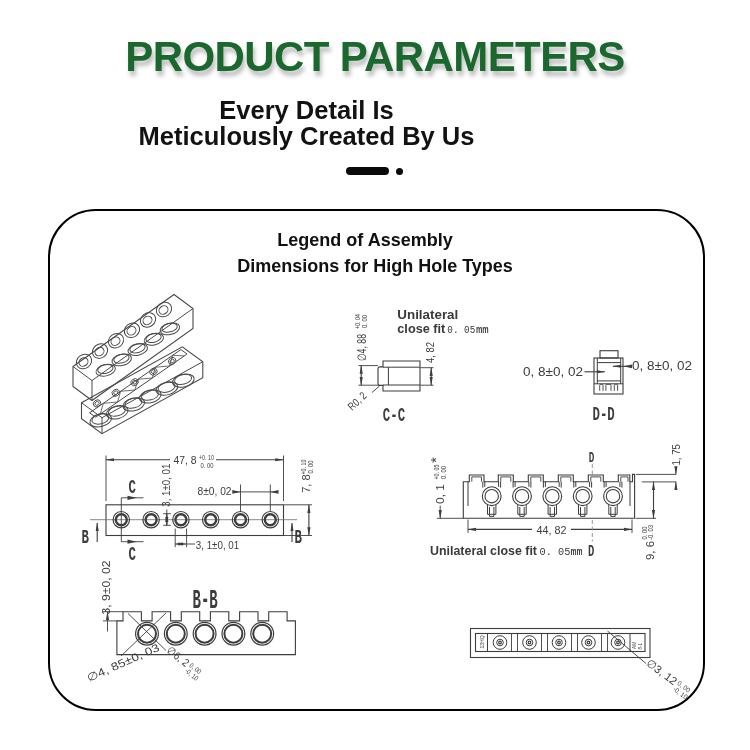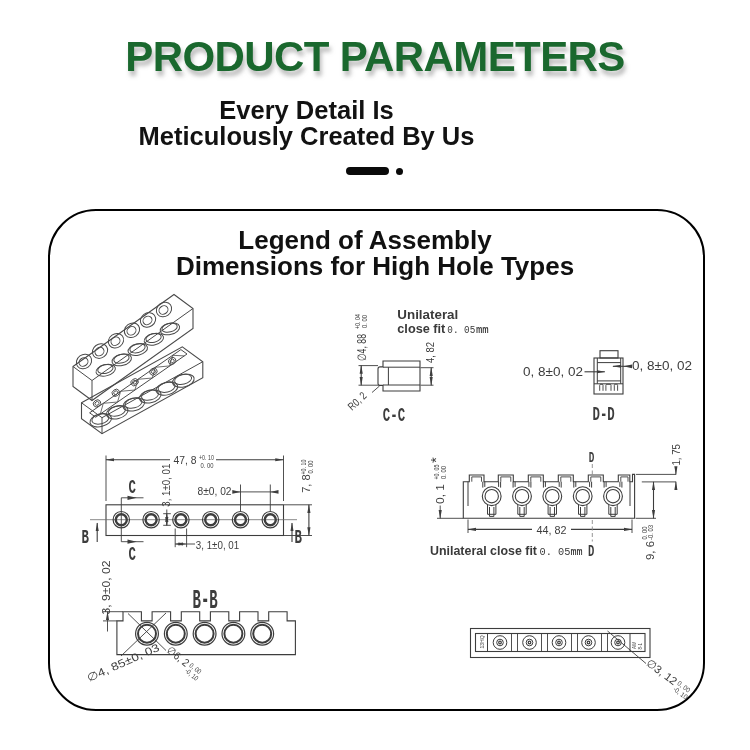--- a/index.html
+++ b/index.html
@@ -6,21 +6,21 @@
 body{width:750px;height:750px;position:relative;font-family:"Liberation Sans",sans-serif;overflow:hidden;}
 .title{position:absolute;left:0;top:33px;width:750px;text-align:center;
   font-size:42px;font-weight:bold;color:#1a682e;letter-spacing:-0.6px;
   text-shadow:2px 5px 4px rgba(135,135,135,0.55);}
 .sub{position:absolute;left:0;top:96.5px;width:613px;text-align:center;
   font-size:25.5px;font-weight:bold;color:#121212;line-height:26.5px;}
 .bar{position:absolute;left:346px;top:167px;width:43px;height:8px;border-radius:4px;background:#0a0a0a;}
 .dot{position:absolute;left:396px;top:167.5px;width:7px;height:7px;border-radius:50%;background:#0a0a0a;}
 .box{position:absolute;left:48px;top:209px;width:653px;height:498px;border:2.5px solid #000;border-radius:48px;}
 .legend{position:absolute;left:0;top:227px;width:750px;text-align:center;
-  font-size:26px;font-weight:bold;color:#111;line-height:26.3px;}
+  font-size:18px;font-weight:bold;color:#111;line-height:26.3px;}
 svg{position:absolute;left:0;top:0;}
 </style>
 </head>
 <body>
 <div class="title">PRODUCT PARAMETERS</div>
 <div class="sub">Every Detail Is<br>Meticulously Created By Us</div>
 <div class="bar"></div>
 <div class="dot"></div>
 <div class="box"></div>
 <div class="legend"><span style="position:relative;left:-10px;">Legend of Assembly</span><br>Dimensions for High Hole Types</div>

